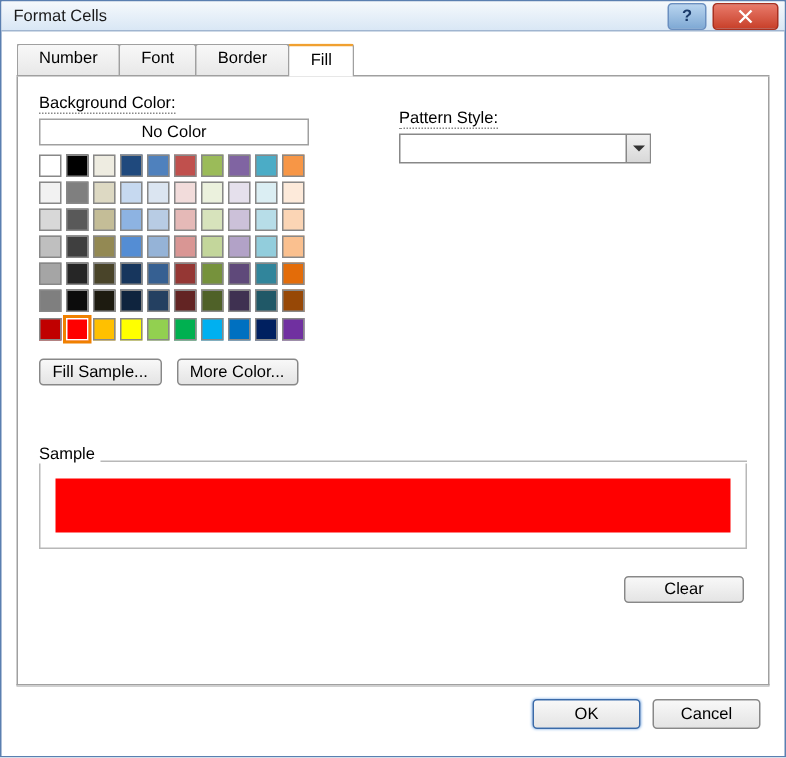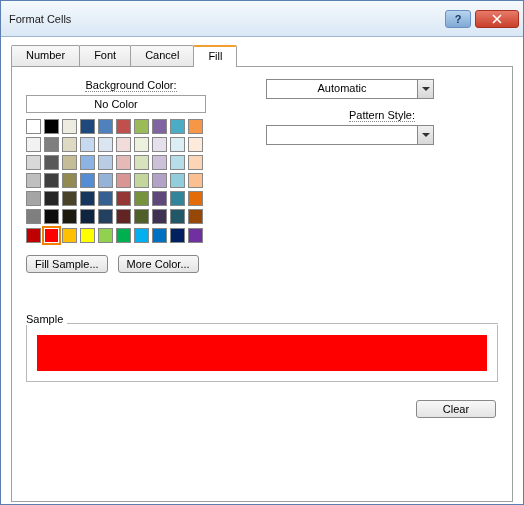--- a/index.html
+++ b/index.html
@@ -1,39 +1,39 @@
 <!DOCTYPE html>
 <html><head>
 <meta charset="utf-8">
 <style>
 * { box-sizing: border-box; font-family: "Segoe UI", Tahoma, sans-serif; font-size: 11px; }
 body { margin: 0; padding: 0; background: #fff; width: 524px; height: 505px; overflow: hidden; }
 
 .window { width: 524px; height: 505px; border: 1px solid #5a7fb0; background: #fff; }
 
-.titlebar { height: 36px; background: linear-gradient(#f5f9fc, #d9e7f5); display: flex; align-items: center; padding: 0 4px; border-bottom: 1px solid #a0b5d0; }
+.titlebar { height: 20px; background: linear-gradient(#f5f9fc, #d9e7f5); display: flex; align-items: center; padding: 0 4px; border-bottom: 1px solid #a0b5d0; }
 .titlebar-title { margin-left: 4px; color: #1a1a1a; flex: 1; }
 .titlebar-buttons { display: flex; gap: 4px; }
 .tb-btn { height: 18px; width: 26px; border-radius: 3px; display: flex; align-items: center; justify-content: center; color: #fff; font-weight: bold; }
 .tb-help { background: linear-gradient(#b8d4ef, #7fa9d4); border: 1px solid #6a8fc0; color: #1a3a6a; }
 .tb-close { width: 44px; background: linear-gradient(#e87a6a, #c8402a); border: 1px solid #a83020; }
 
 .client { padding: 8px 10px 10px 10px; height: calc(100% - 28px); display: flex; flex-direction: column; }
 
 .tabs { display: flex; border-bottom: 1px solid #a0a0a0; height: 22px; position: relative; }
 .tab { padding: 3px 14px 2px 14px; border: 1px solid #a0a0a0; border-bottom: none; background: linear-gradient(#f8f8f8, #e8e8e8); margin-right: -1px; border-radius: 2px 2px 0 0; cursor: pointer; }
 .tab.active { background: #fff; border-top: 2px solid #f0a030; position: relative; z-index: 2; padding-bottom: 3px; margin-bottom: -1px; }
 
 .tab-body { flex: 1; border: 1px solid #a0a0a0; border-top: none; padding: 12px 14px; display: flex; flex-direction: column; }
 
 .top-row { display: flex; gap: 30px; }
 .col-left { width: 210px; }
 .col-right { flex: 1; }
 
-.label { margin-bottom: 4px; text-align: center; }
+.label { margin-bottom: 4px; }
 .dotunder { border-bottom: 1px dotted #888; padding-bottom: 0; display: inline; }
 
 .no-color { border: 1px solid #a0a0a0; text-align: center; padding: 2px 0; margin-bottom: 6px; cursor: pointer; width: 180px; }
 
 .swatch-grid { display: grid; grid-template-columns: repeat(10, 15px); gap: 3px; margin-bottom: 4px; }
 .swatch-grid.g2 { margin-bottom: 12px; }
 .sw { width: 15px; height: 15px; border: 1px solid #888; cursor: pointer; }
 .sw.selected { outline: 2px solid #f08000; outline-offset: 0px; border: 1px solid #fff; }
 
 .btn { border: 1px solid #888; background: linear-gradient(#f8f8f8, #e4e4e4); padding: 2px 8px; border-radius: 3px; cursor: pointer; }
@@ -70,21 +70,21 @@
             <path d="M1 1 L9 9 M9 1 L1 9" stroke="#fff" stroke-width="1.6"></path>
           </svg>
       </div>
     </div>
   </div>
 
   <div class="client">
     <div class="tabs">
       <div class="tab">Number</div>
       <div class="tab">Font</div>
-      <div class="tab">Cancel</div>
+      <div class="tab">Border</div>
       <div class="tab active">Fill</div>
     </div>
 
     <div class="tab-body">
       <div class="top-row">
         <div class="col-left">
           <div class="label"><span class="dotunder">Background Color:</span></div>
           <div class="no-color">No Color</div>
           <div class="swatch-grid" id="palette-main">
               <div class="sw" style="background: rgb(255, 255, 255);"></div>
@@ -160,26 +160,20 @@
               <div class="sw" style="background: rgb(0, 32, 96);"></div>
               <div class="sw" style="background: rgb(112, 48, 160);"></div>
             </div>
           <div class="btn-row">
             <div class="btn">Fill Sample...</div>
             <div class="btn">More Color...</div>
           </div>
         </div>
 
         <div class="col-right">
-          <div class="combo">
-            <div class="combo-disp">Automatic</div>
-            <div class="combo-btn">
-                <div class="arrow-down"></div>
-              </div>
-          </div>
           <div class="label" style="margin-top:10px;"><span class="dotunder">Pattern Style:</span></div>
           <div class="combo">
             <div class="combo-disp"></div>
             <div class="combo-btn">
                 <div class="arrow-down"></div>
               </div>
           </div>
         </div>
       </div>
 
@@ -191,14 +185,18 @@
         <div class="sample-box">
           <div class="sample-swatch" id="sample-swatch" style="background: rgb(255, 0, 0);"></div>
         </div>
       </div>
 
       <div class="clear-row">
         <div class="btn" style="width:80px;text-align:center;">Clear</div>
       </div>
     </div>
 
+    <div class="footer">
+      <div class="fbtn primary">OK</div>
+      <div class="fbtn">Cancel</div>
+    </div>
   </div>
 </div>
 
 </body></html>

